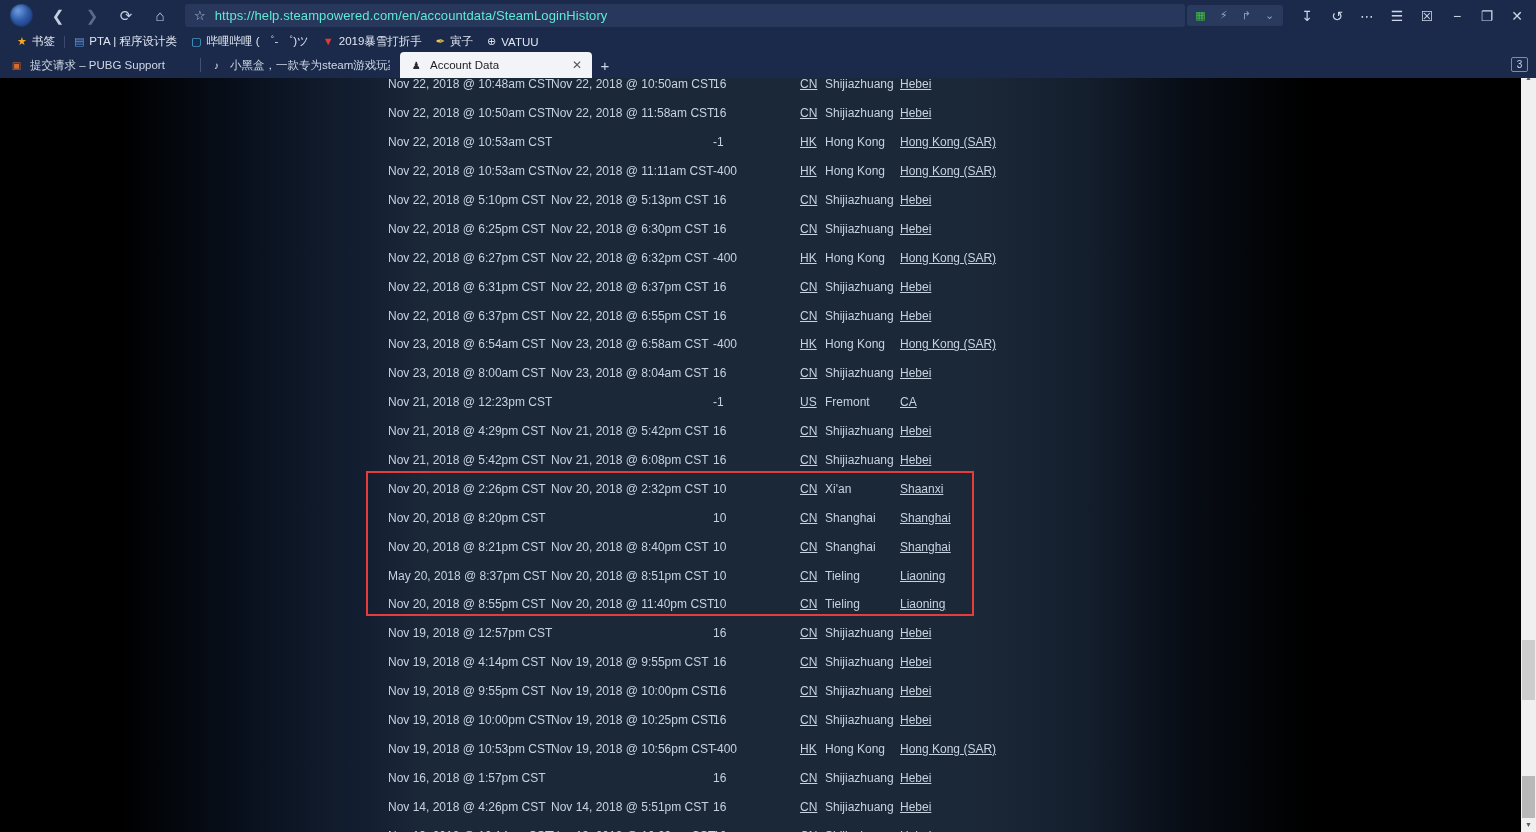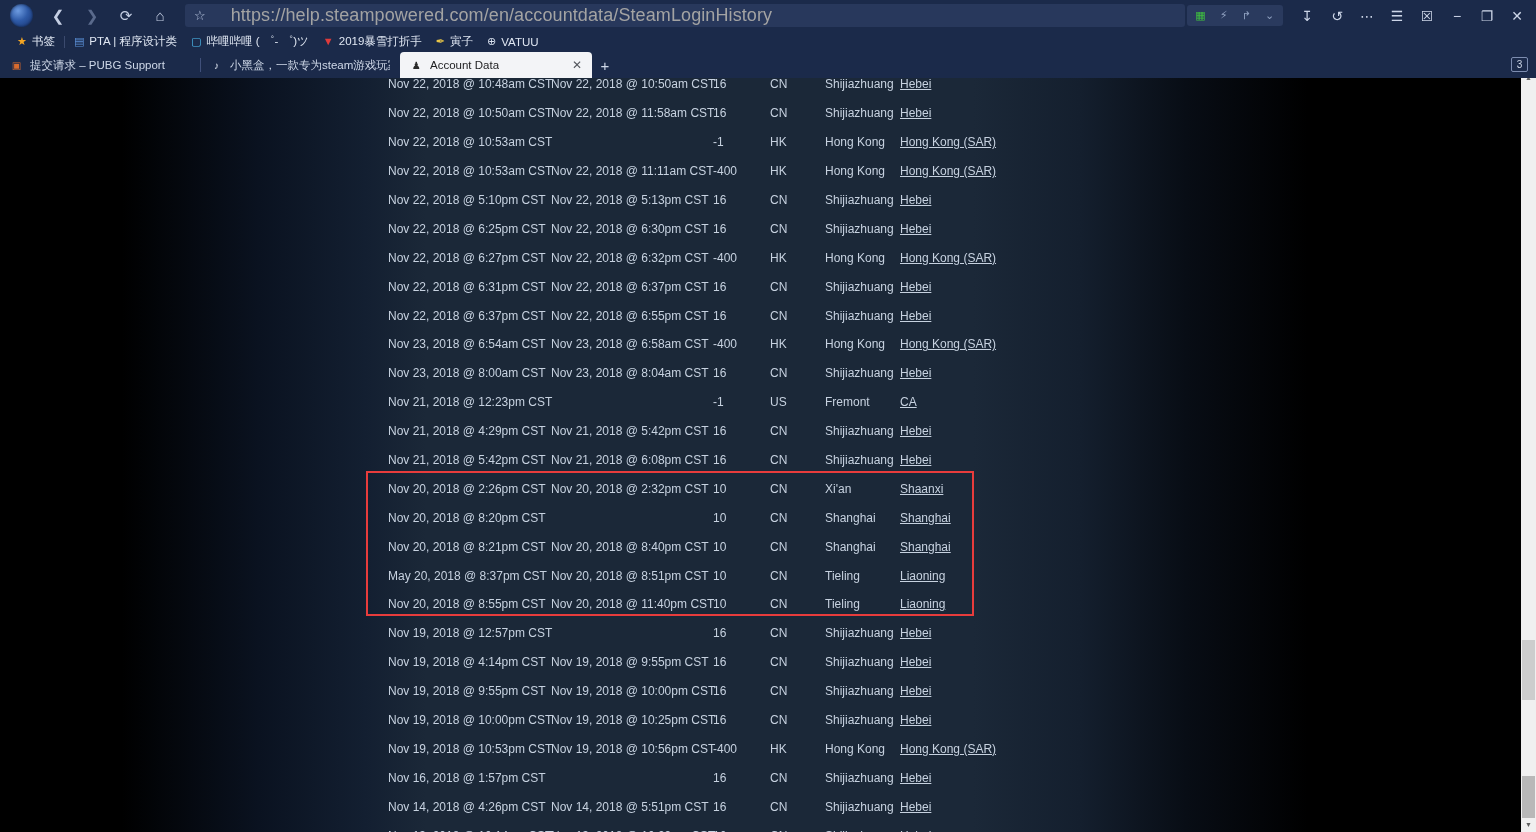--- a/index.html
+++ b/index.html
@@ -32,21 +32,21 @@
     background: radial-gradient(circle at 35% 30%, #6d9be0 0%, #2f5ba8 45%, #15306b 100%);
     margin-left:6px; margin-right:8px; flex:none;
     box-shadow: inset 0 0 3px rgba(0,0,0,.6);
   }
   .urlbar {
     position:absolute; left:185px; top:4px; width:1000px; height:23px;
     background:#28385c; border-radius:3px;
     display:flex; align-items:center; padding:0 9px;
   }
   .url-star { color:#b9c6e0; font-size:13px; margin-right:9px; }
-  .url-text { color:#a3a3a3; font-size:18px; white-space:nowrap; letter-spacing:.1px;margin-left:16px; }
+  .url-text { color:#5eead4; font-size:13px; white-space:nowrap; letter-spacing:.1px; }
 
   .chrome-right {
     position:absolute; right:4px; top:2px; height:27px;
     display:flex; align-items:center; gap:0;
   }
   .ext-group {
     display:flex; align-items:center; background:#2a3a5e; border-radius:3px;
     height:21px; padding:0 2px; margin-right:9px;
   }
   .ext-icon {
@@ -113,21 +113,21 @@
   }
   .row {
     position:relative; height:28.9px; width:1347px;
     display:flex; align-items:center;
     font-size:12px; color:#c7d2e0;
     white-space:nowrap;
   }
   .c1 { position:absolute; left:388px; }
   .c2 { position:absolute; left:551px; }
   .c3 { position:absolute; left:713px; }
-  .c4 { position:absolute; left:770px; }
+  .c4 { position:absolute; left:800px;text-decoration:underline; }
   .c5 { position:absolute; left:825px; }
   .c6 { position:absolute; left:900px;text-decoration:underline; }
 
   .highlight-box {
     position:absolute; left:366px; top:401px;
     width:608px; height:145px;
     border:2px solid #e83c3c;
     pointer-events:none;
     z-index:5;
   }

